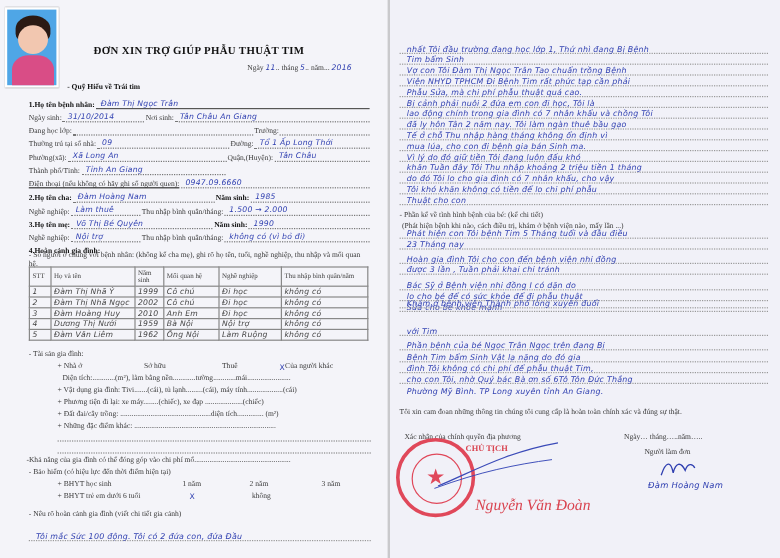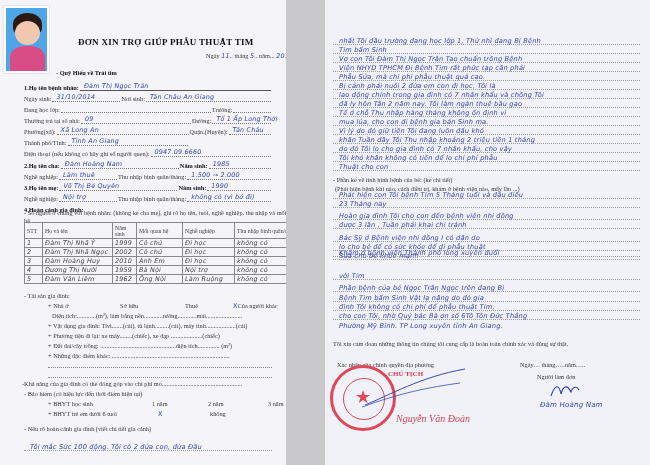--- a/index.html
+++ b/index.html
@@ -1,19 +1,19 @@
 <!DOCTYPE html>
 <html><head>
 <meta charset="utf-8">
 <style>
   * { box-sizing: border-box; margin: 0; padding: 0; }
   html, body { width: 650px; height: 465px; overflow: hidden; background: #c9c9cc; }
   body { font-family: "Liberation Serif", serif; color: #333; position: relative; }
   .page { position: absolute; top: 0; height: 465px; background: #f4f4f9; overflow: hidden; }
-  .page.left { left: 0; width: 286px; }
+  .page.left { left: 0; width: 323px; }
   .page.right { left: 325px; width: 325px; background: #f1f1f8; }
   .hw { font-family: "DejaVu Sans", sans-serif; color: #2f3fb0; font-style: italic; font-size: 6.4px; letter-spacing: 0.2px; white-space: nowrap; }
   .lbl { font-size: 6.3px; color: #3a3a3a; white-space: nowrap; }
   .b { font-weight: bold; color: #111; }
   .row { position: absolute; left: 24px; right: 14px; height: 10px; display: flex; align-items: flex-end; }
   .dots { flex: 1; border-bottom: 1px dotted #777; height: 7px; margin: 0 1px; position: relative; }
   .dots .hw { position: absolute; left: 4px; bottom: 0px; }
   .photo { position: absolute; left: 4px; top: 6px; width: 45px; height: 67px; background: #fff; padding: 2px; box-shadow: 0 0 1px #999; }
   .photo .bg { width: 100%; height: 100%; background: #4fa6e6; position: relative; overflow: hidden; }
   .photo .hair { position: absolute; left: 7px; top: 5px; width: 29px; height: 22px; background: #2b1a14; border-radius: 50% 50% 30% 30%; }
@@ -100,21 +100,21 @@
         <span class="hw">Tân Châu</span>
       </span>
   </div>
   <div class="row" style="top:136px;">
     <span class="lbl">Thành phố/Tỉnh:</span>
     <span class="dots" style="flex:0 0 120px">
         <span class="hw">Tỉnh An Giang</span>
       </span>
     <span style="flex:1"></span>
   </div>
-  <div class="row" style="top:147px;">
+  <div class="row" style="top:147px;text-decoration:underline;">
     <span class="lbl">Điện thoại (nếu không có hãy ghi số người quen):</span>
     <span class="dots">
         <span class="hw">0947.09.6660</span>
       </span>
   </div>
 
   <div class="row" style="top:159px;">
     <span class="lbl b">2.Họ tên cha:</span>
     <span class="dots" style="flex:0 0 118px">
         <span class="hw">Đàm Hoàng Nam</span>
@@ -349,18 +349,18 @@
 <div class="lbl" style="position:absolute;left:537px;top:373px;">Người làm đơn</div>
 
 <div class="stamp">
     <span class="star">★</span>
   </div>
 <div class="red" style="position:absolute;left:388px;top:370px;font-size:7px;font-weight:bold;font-style:normal;">CHỦ TỊCH</div>
 <svg style="position:absolute;left:360px;top:365px;" width="110" height="45">
   <path d="M5 40 C 30 30, 60 12, 105 4" stroke="#3a4ab8" stroke-width="1" fill="none"></path>
   <path d="M2 42 C 40 28, 70 22, 100 18" stroke="#3a4ab8" stroke-width="0.8" fill="none"></path>
 </svg>
-<div class="red" style="position:absolute;left:396px;top:413px;font-size:10px;">Nguyễn Văn Đoàn</div>
+<div class="red" style="position:absolute;left:396px;top:413px;font-size:13px;">Nguyễn Văn Đoàn</div>
 
 <svg style="position:absolute;left:545px;top:380px;" width="40" height="20">
   <path d="M6 16 C 10 4, 14 4, 16 14 C 18 6, 22 4, 26 12 C 28 6, 32 6, 34 10" stroke="#2f3fb0" stroke-width="1.1" fill="none"></path>
 </svg>
 <div class="hw" style="position:absolute;left:540px;top:401px;font-size:7px;">Đàm Hoàng Nam</div>
 
 </body></html>

